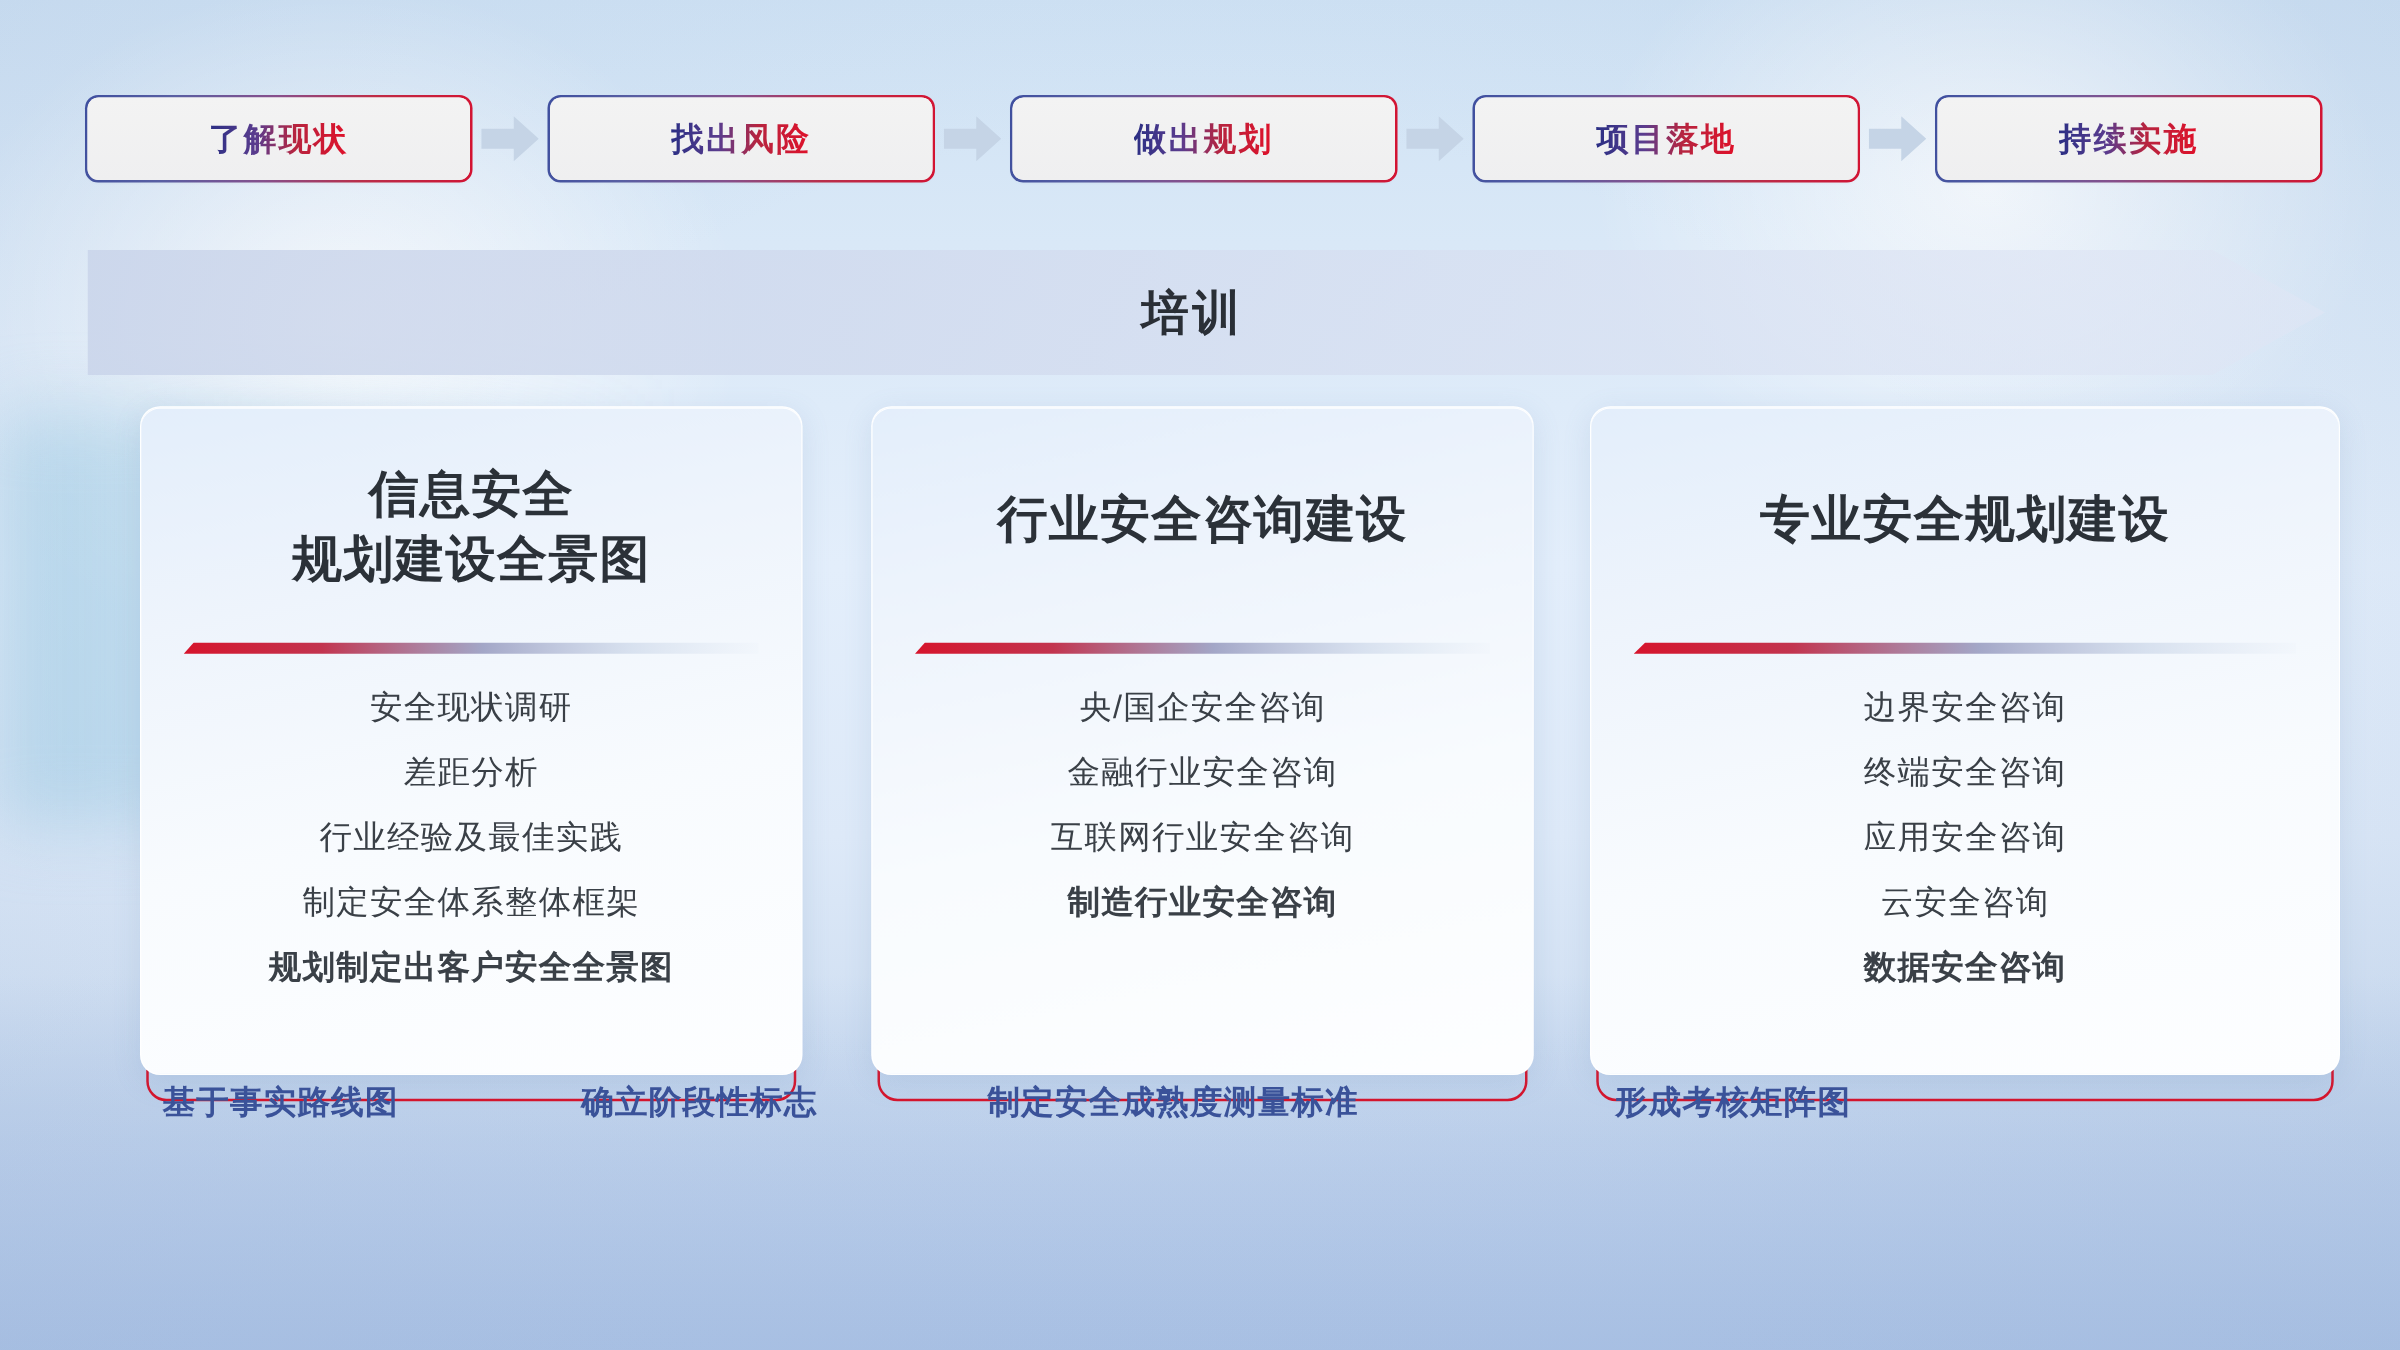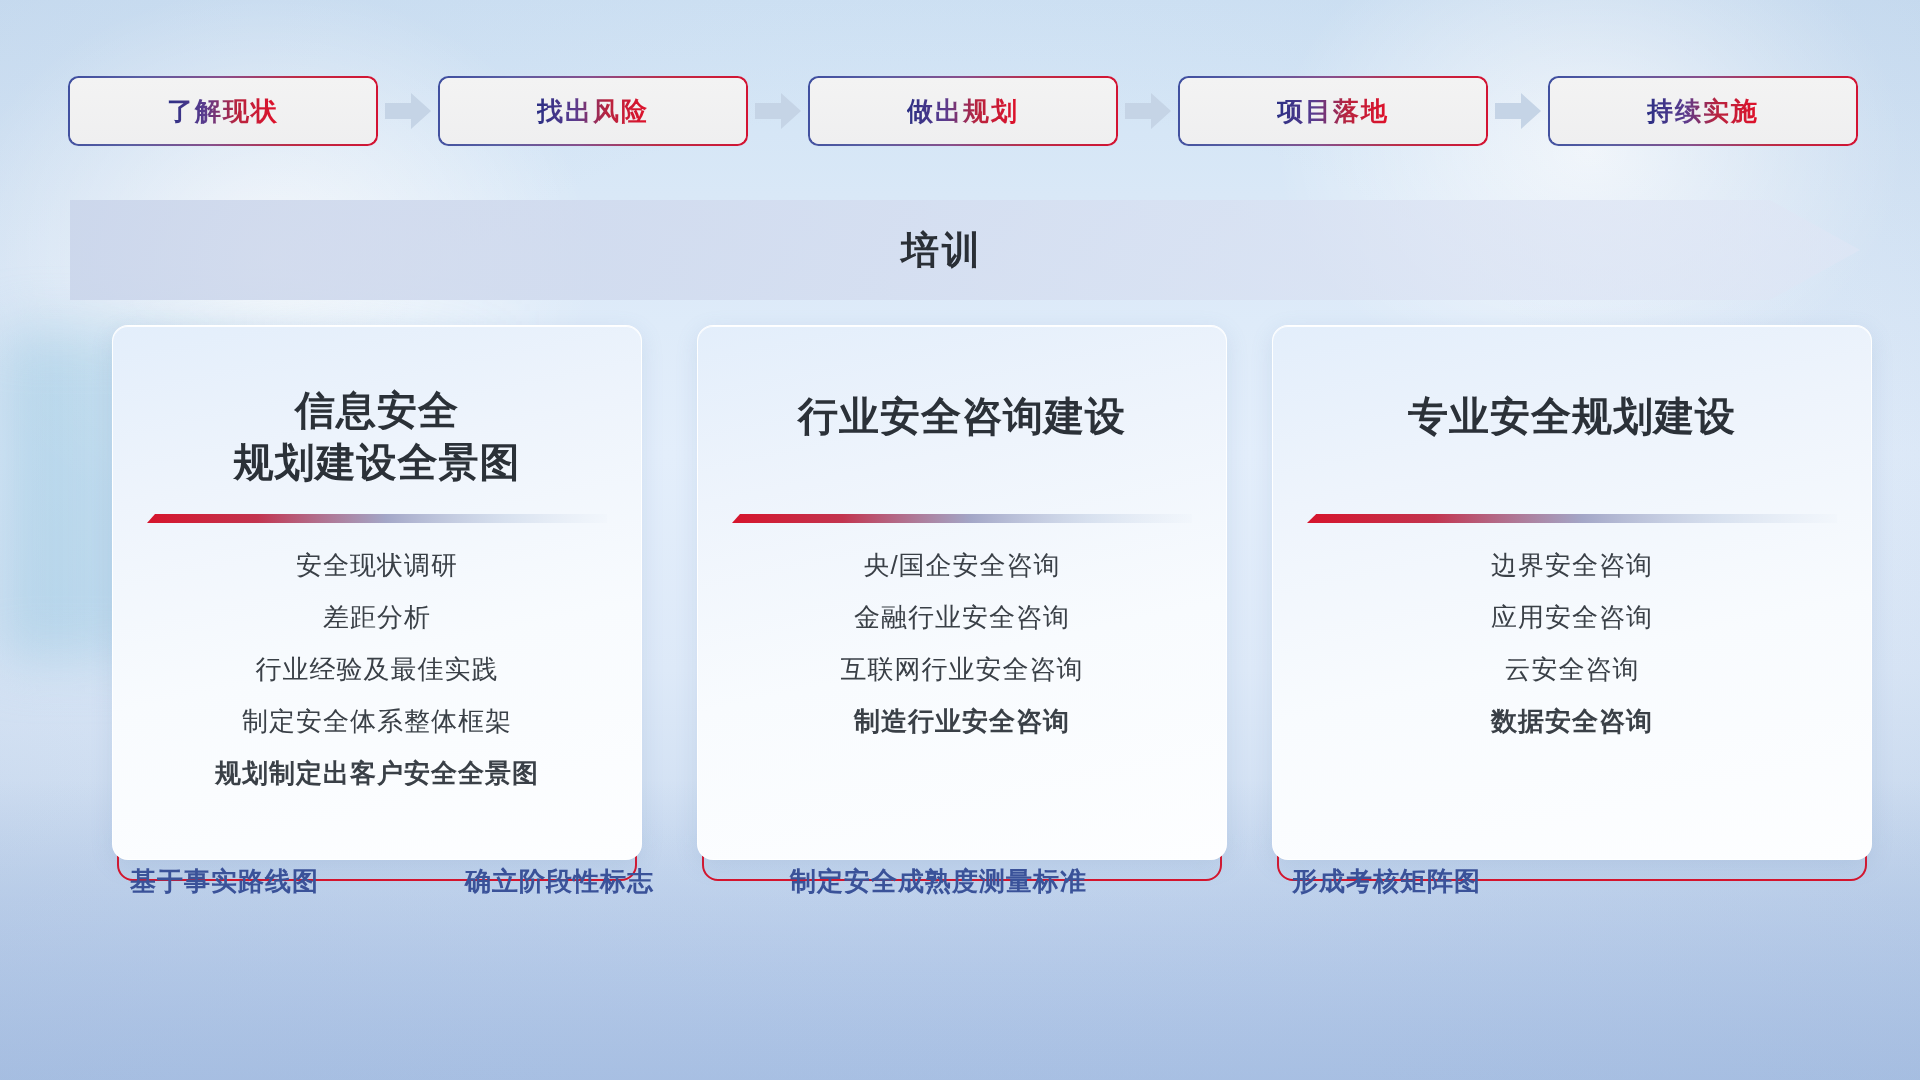--- a/index.html
+++ b/index.html
@@ -76,21 +76,21 @@
     display:flex;align-items:center;justify-content:center;
   }
   .arrow-sep svg{display:block;}
 
   
   .training{
     position:absolute;left:70px;top:200px;width:1790px;height:100px;z-index:4;
   }
   .training svg{display:block;width:100%;height:100%;}
   .training-label{
-    position:absolute;left:0;top:0;width:1720px;height:100px;
+    position:absolute;left:12px;top:0;width:1720px;height:100px;
     display:flex;align-items:center;justify-content:center;
     font-size:38px;font-weight:700;color:#2a2f36;letter-spacing:3px;padding-left:12px;
   }
 
   
   .cards{
     position:absolute;left:0;top:325px;width:1920px;height:560px;z-index:6;
   }
   .card-slot{position:absolute;top:0;}
   .card-slot.s1{left:112px;width:530px;}
@@ -111,21 +111,21 @@
     box-sizing:border-box;
     overflow:hidden;
   }
   .card-title{
     position:absolute;left:0;right:0;top:0;
     padding:44px 24px 0;
     text-align:center;
     font-size:40px;font-weight:700;color:#2b3138;line-height:1.30;
     letter-spacing:1px;
   }
-  .card-title.two-line{padding-top:58px;}
+  .card-title.two-line{padding-top:44px;}
   .card-title.one-line{padding-top:64px;}
 
   .divider{
     position:absolute;left:34px;width:calc(100% - 68px);height:12px;
   }
   .divider.d-two{top:188px;}
   .divider.d-one{top:188px;}
   .divider svg{display:block;width:100%;height:100%;}
 
   .card-list{
@@ -316,20 +316,21 @@
               <stop offset="52%" stop-color="#8d90b8" stop-opacity="0.78"></stop>
               <stop offset="78%" stop-color="#b7c6de" stop-opacity="0.45"></stop>
               <stop offset="100%" stop-color="#ccd8e8" stop-opacity="0.05"></stop>
             </linearGradient>
           </defs>
           <path d="M8 0 H460 V9 H0 Z" fill="url(#divg3)"></path>
         </svg>
       </div>
       <div class="card-list">
         <div class="li">边界安全咨询</div>
+        <div class="li">终端安全咨询</div>
         <div class="li">应用安全咨询</div>
         <div class="li">云安全咨询</div>
         <div class="li">数据安全咨询</div>
       </div>
     </div>
   </div>
 
 </div>
 
 <div class="footnotes">

